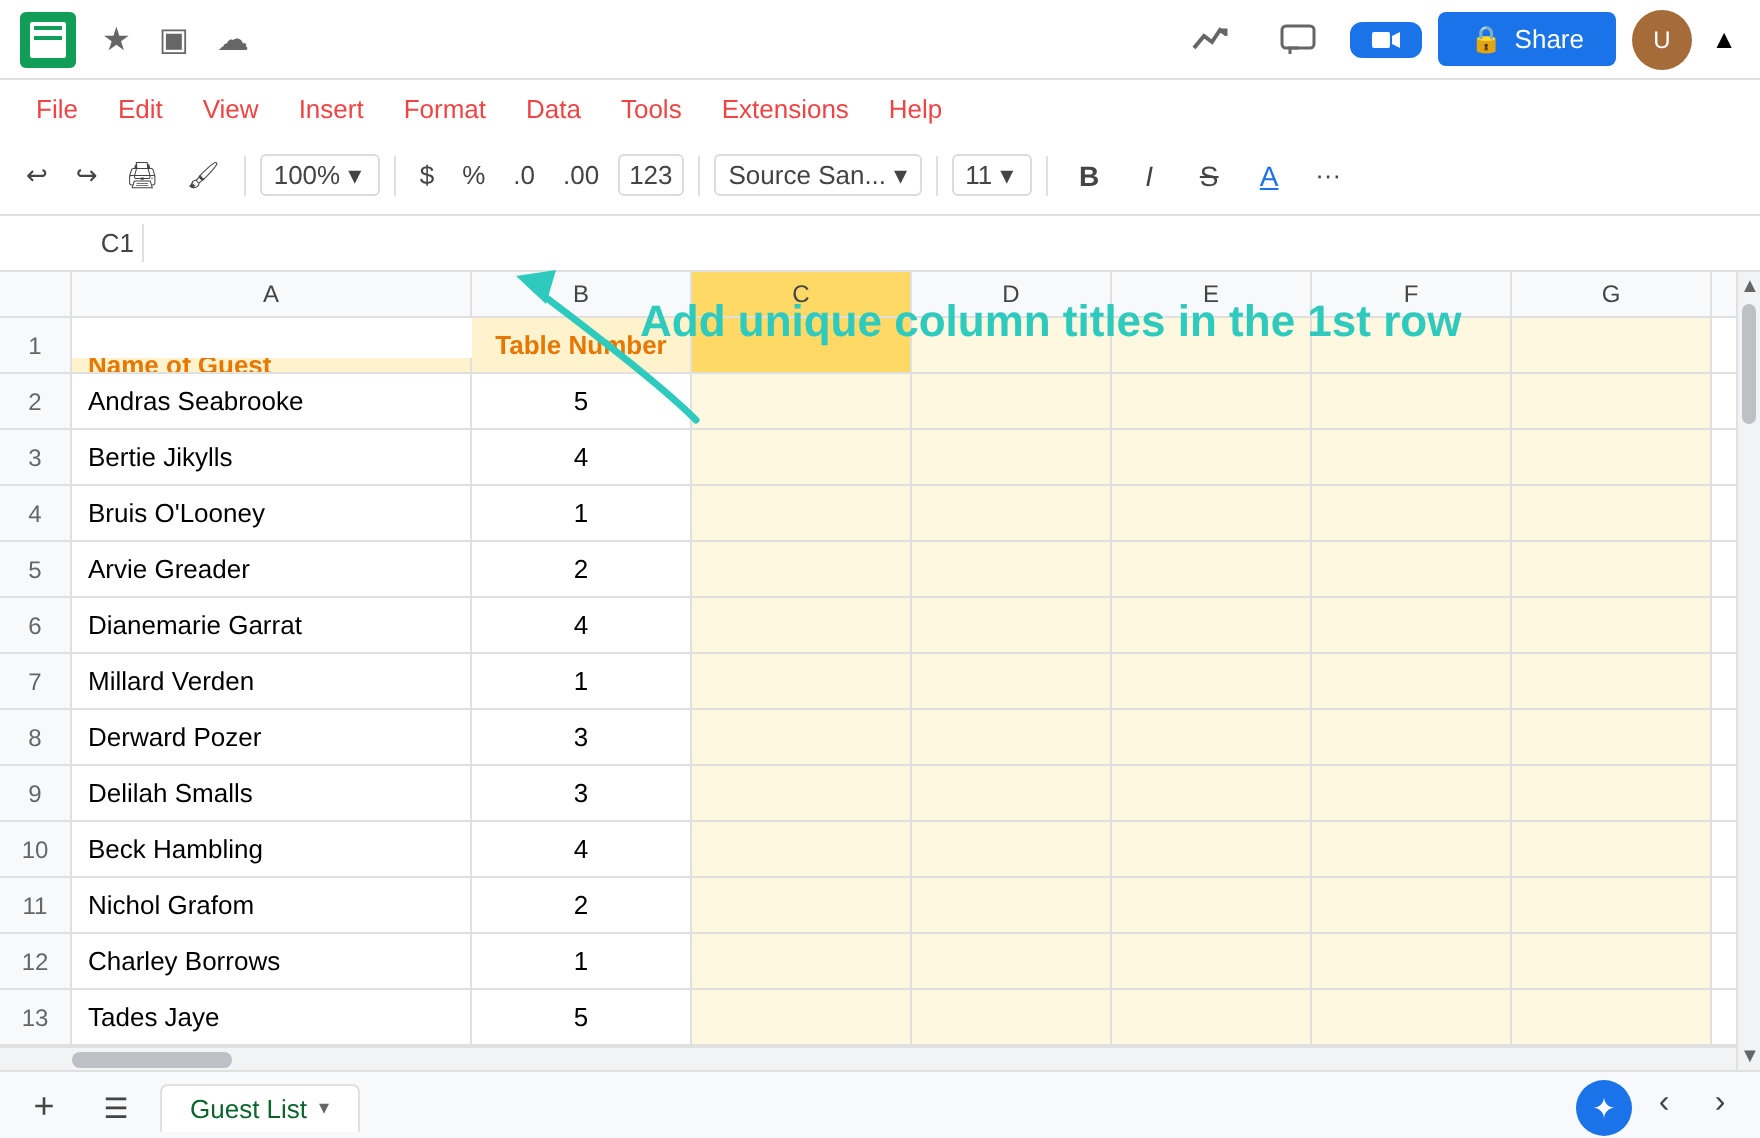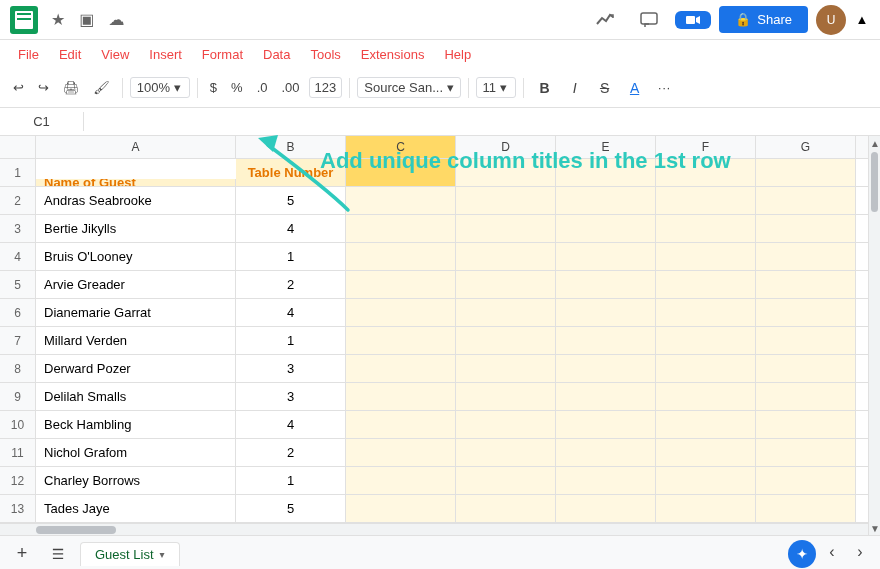--- a/index.html
+++ b/index.html
@@ -66,21 +66,21 @@
     .fmt-italic { font-style: italic; }
     .fmt-strike { text-decoration: line-through; }
     .fmt-underline { text-decoration: underline; color: #1a73e8; }
     .more-btn { color: #444; cursor: pointer; padding: 3px 5px; }
 
     
     .formula-bar {
       display: flex; align-items: center; height: 28px; border-bottom: 1px solid #e0e0e0;
       background: #fff;
     }
-    .cell-ref { width: 84px; text-align: center; font-size: 13px; color: #444; border-right: 1px solid #e0e0e0; padding: 2px 4px; }
+    .cell-ref { width: 72px; text-align: right; font-size: 13px; color: #444; border-right: 1px solid #e0e0e0; padding: 2px 4px; }
     .formula-input { flex: 1; padding: 2px 8px; font-size: 13px; color: #444; }
 
     
     .col-header-row {
       display: flex; background: #f8f9fa; border-bottom: 1px solid #e0e0e0;
       user-select: none;
     }
     .row-num-header { width: 36px; min-width: 36px; border-right: 1px solid #e0e0e0; }
     .col-header {
       display: flex; align-items: center; justify-content: center;

